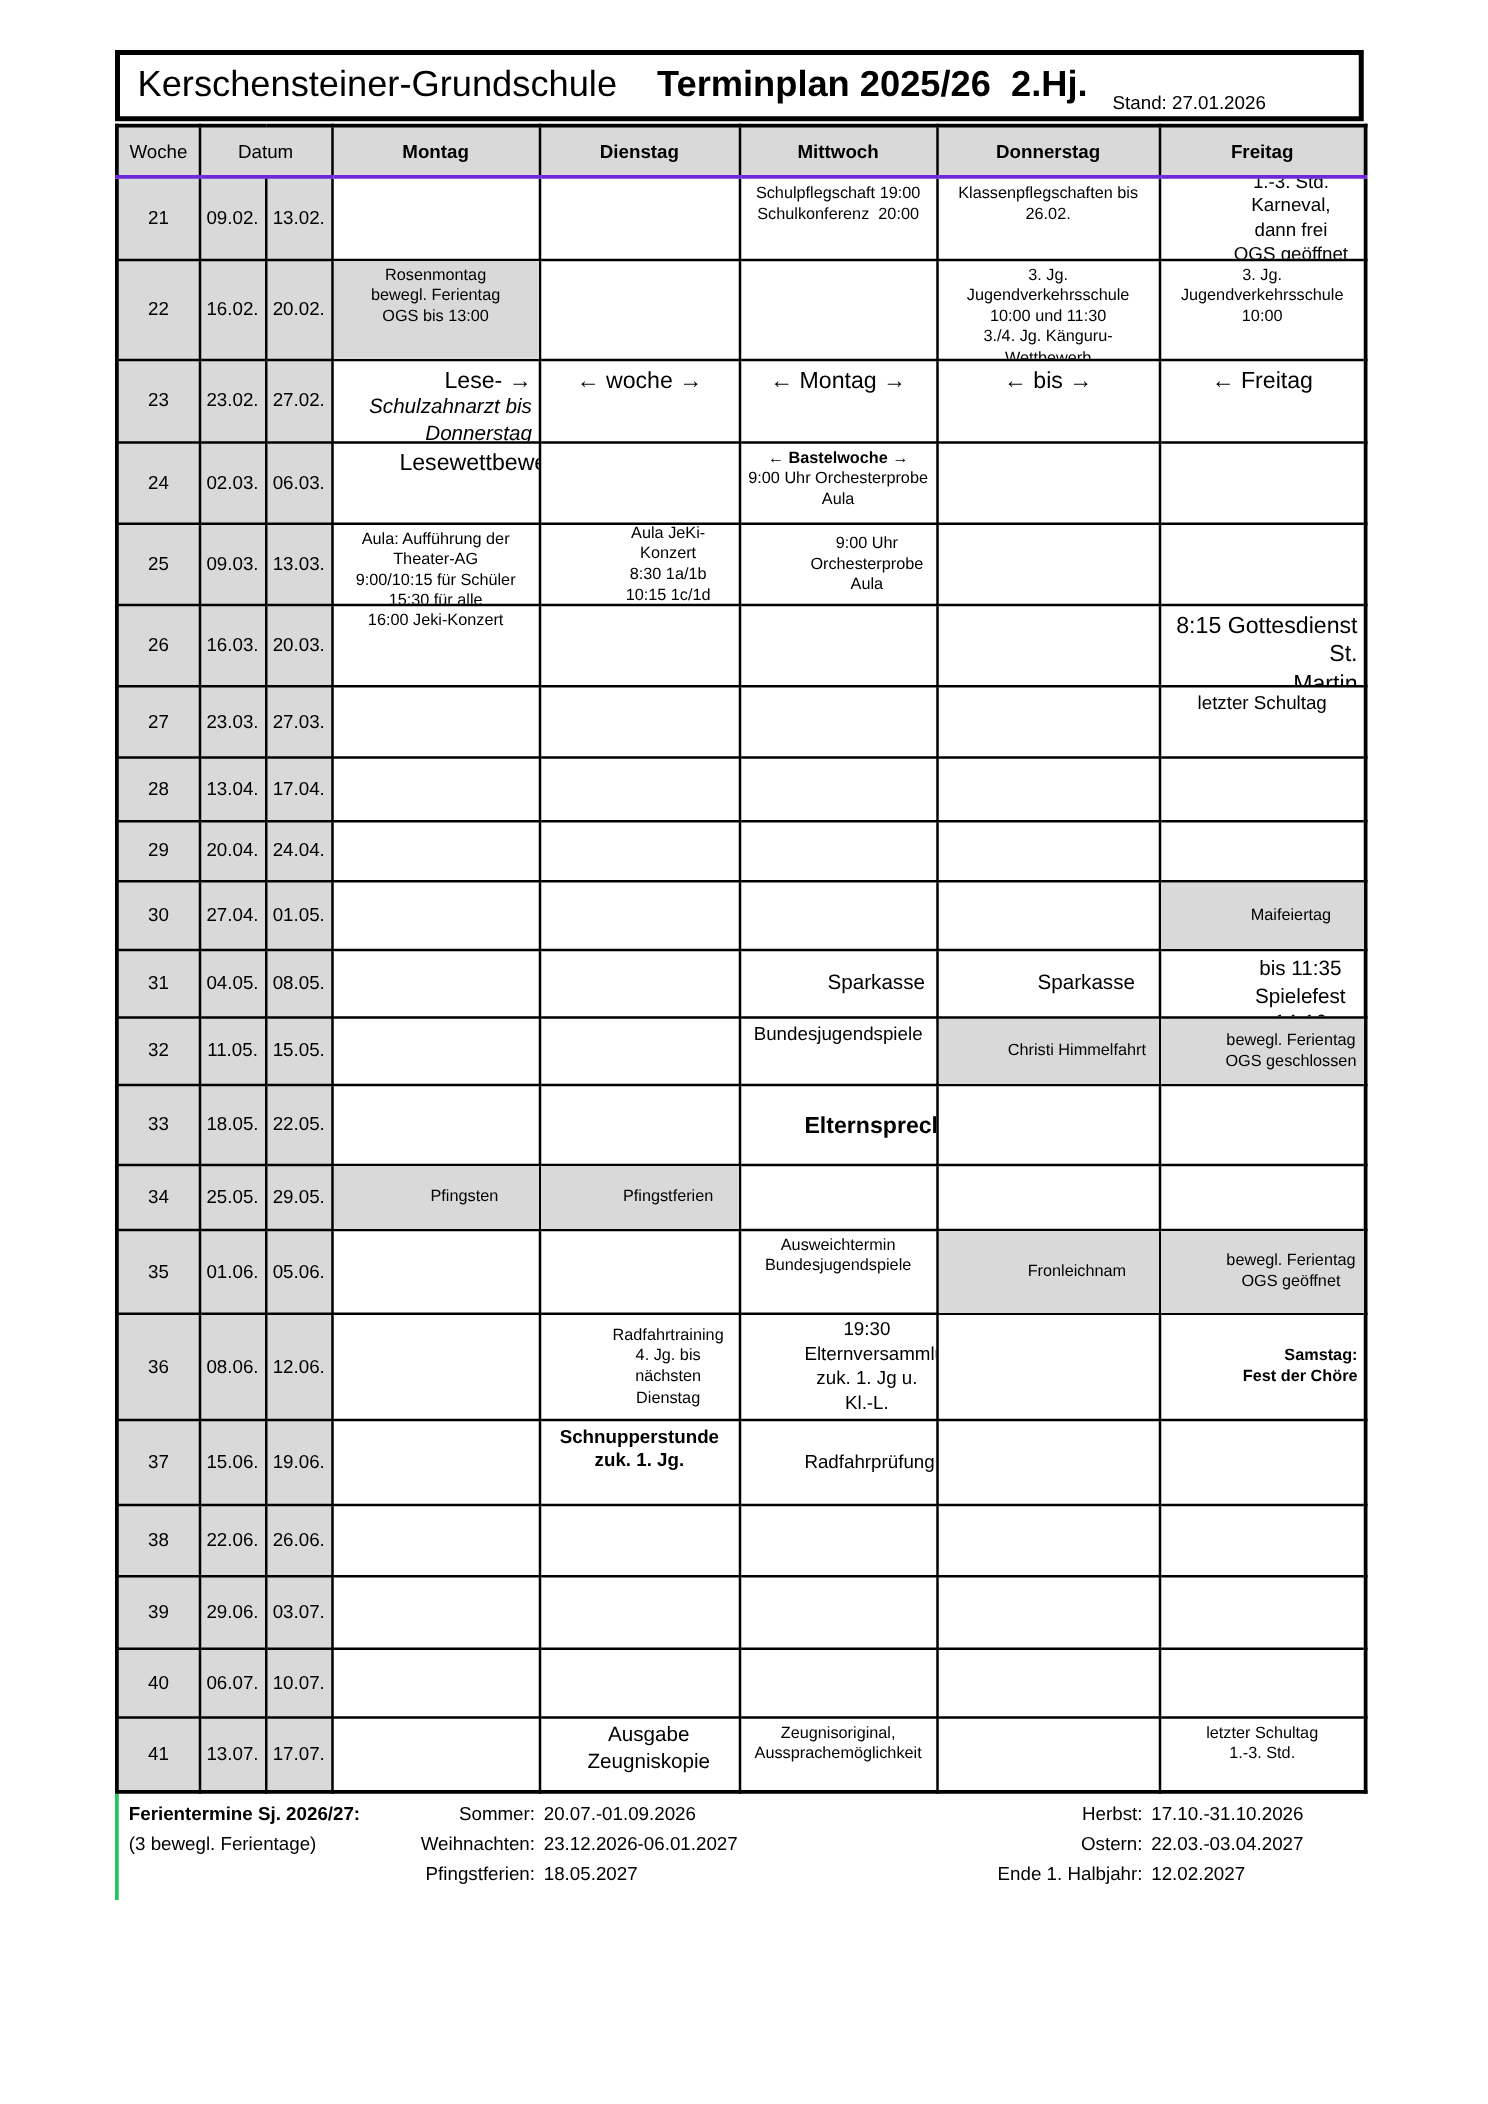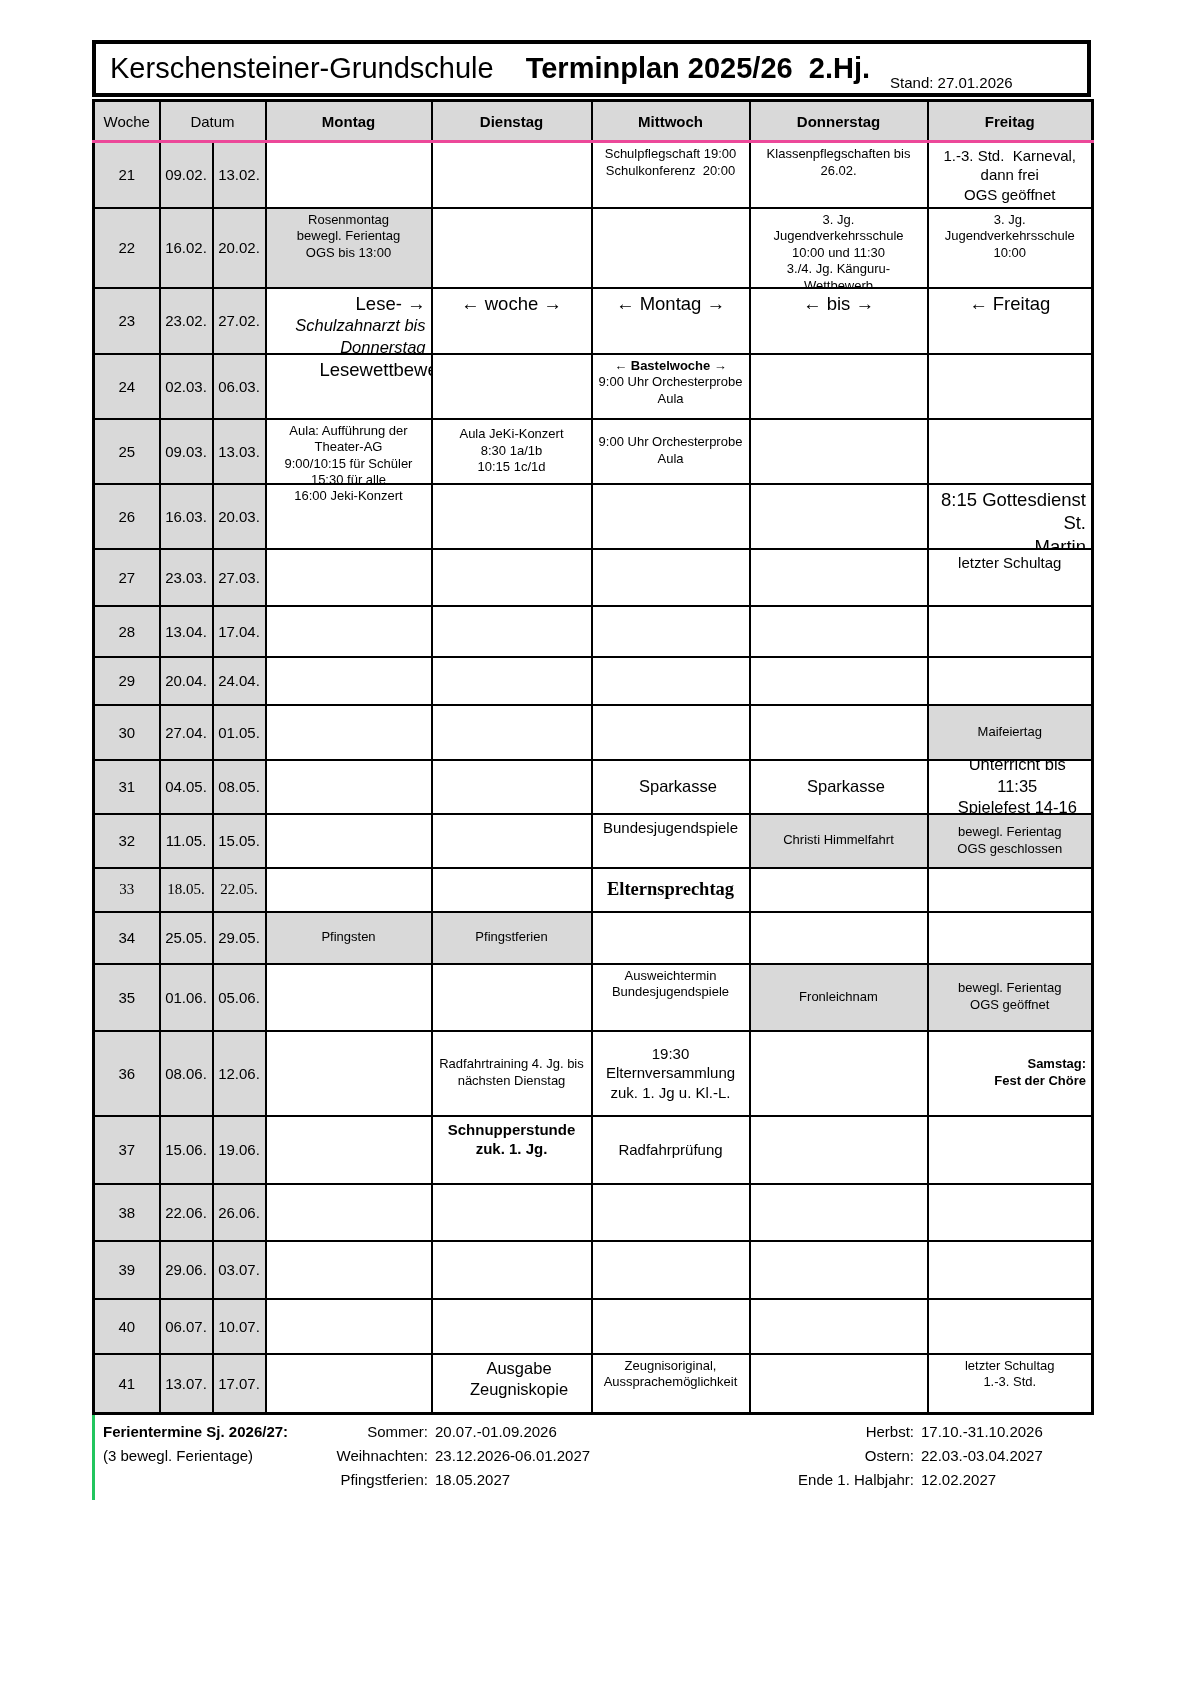--- a/index.html
+++ b/index.html
@@ -10,28 +10,28 @@
   .titlebox{box-sizing:border-box;height:57px;border:4px solid #000;background:#fff;
             display:flex;align-items:center;padding:0 14px;margin-bottom:2px;}
   .t-school{font-size:29px;white-space:pre;}
   .t-plan{font-size:29px;font-weight:bold;margin-left:32px;white-space:pre;}
   .t-stand{font-size:15px;margin-left:20px;white-space:pre;position:relative;top:14px;}
 
   table.plan{border-collapse:collapse;table-layout:fixed;width:999px;border:3px solid #000;}
   table.plan td{border:2px solid #000;padding:0;box-sizing:border-box;}
   tr.hdr{height:41px;}
   tr.hdr td{background:var(--cellgray);text-align:center;vertical-align:middle;
-            font-size:15px;border-bottom:3px solid #ec4899;}
+            font-size:15px;border-bottom:3px solid #6d28d9;}
   tr.hdr td.day{font-weight:bold;}
   td.meta{background:var(--cellgray);text-align:center;vertical-align:middle;font-size:15px;}
   td.gray{background:var(--cellgray);}
   td.daycell{position:relative;}
   .cw{position:absolute;left:0;top:0;right:0;bottom:0;display:flex;flex-direction:column;
       overflow:hidden;padding:3px 5px;box-sizing:border-box;}
-  .va-center{justify-content:center;}
+  .va-center{justify-content:center;margin-left:46px;}
   .va-top{justify-content:flex-start;}
   .al-center{text-align:center;}
   .al-right{text-align:right;}
   .al-left{text-align:left;margin-left:48px;}
   .size-s{font-size:13px;line-height:1.28;}
   .size-m{font-size:15px;line-height:1.3;}
   .size-l{font-size:16.5px;line-height:1.3;padding-left:20px;}
   .size-xl{font-size:18.5px;line-height:1.28;}
   .line{display:block;white-space:pre-wrap;}
   .line.b{font-weight:bold;}
@@ -321,21 +321,21 @@
               <span class="line">Christi Himmelfahrt</span>
             </div>
           </td>
           <td class="daycell gray">
             <div class="cw size-s va-center al-center">
               <span class="line">bewegl. Ferientag</span>
               <span class="line">OGS geschlossen</span>
             </div>
           </td>
         </tr>
-        <tr style="height: 44px; font-family: Liberation Serif, serif;">
+        <tr style="height: 64px;">
           <td class="meta">33</td>
           <td class="meta">18.05.</td>
           <td class="meta">22.05.</td>
           <td class="daycell"></td>
           <td class="daycell"></td>
           <td class="daycell">
             <div class="cw size-xl va-center al-center">
               <span class="line b">Elternsprechtag</span>
             </div>
           </td>

